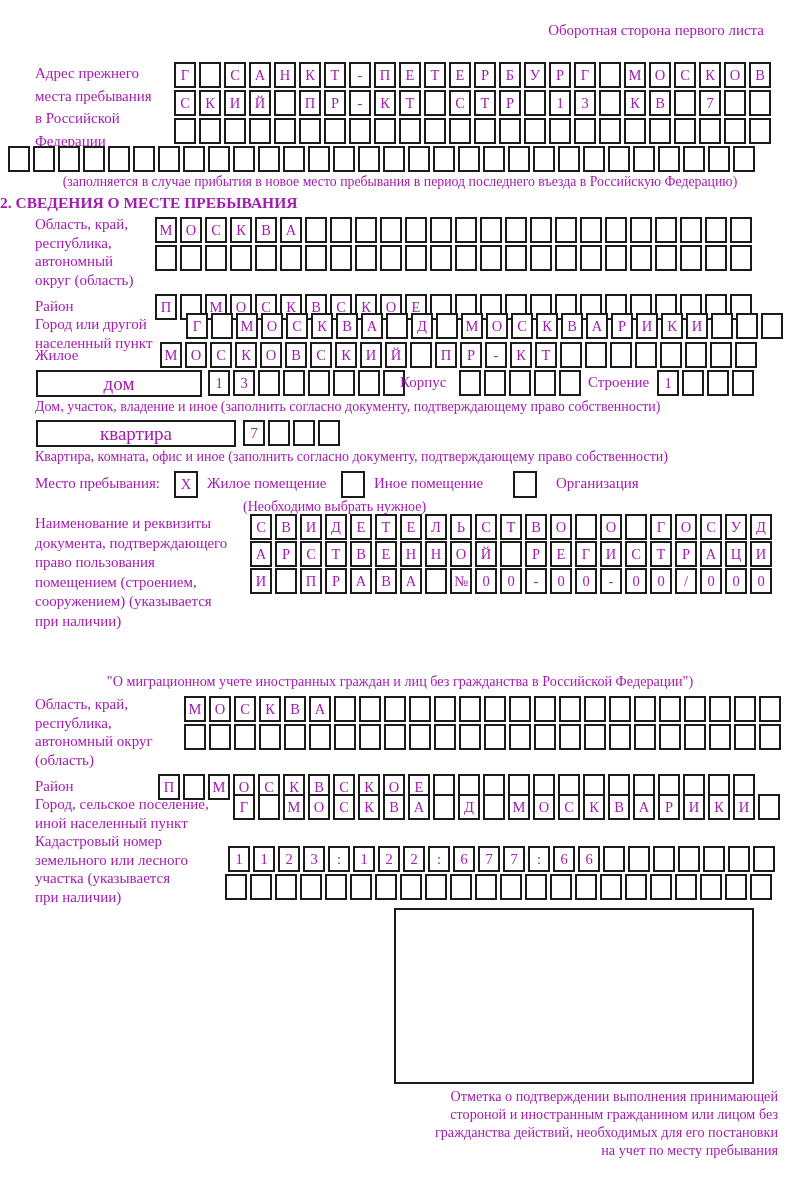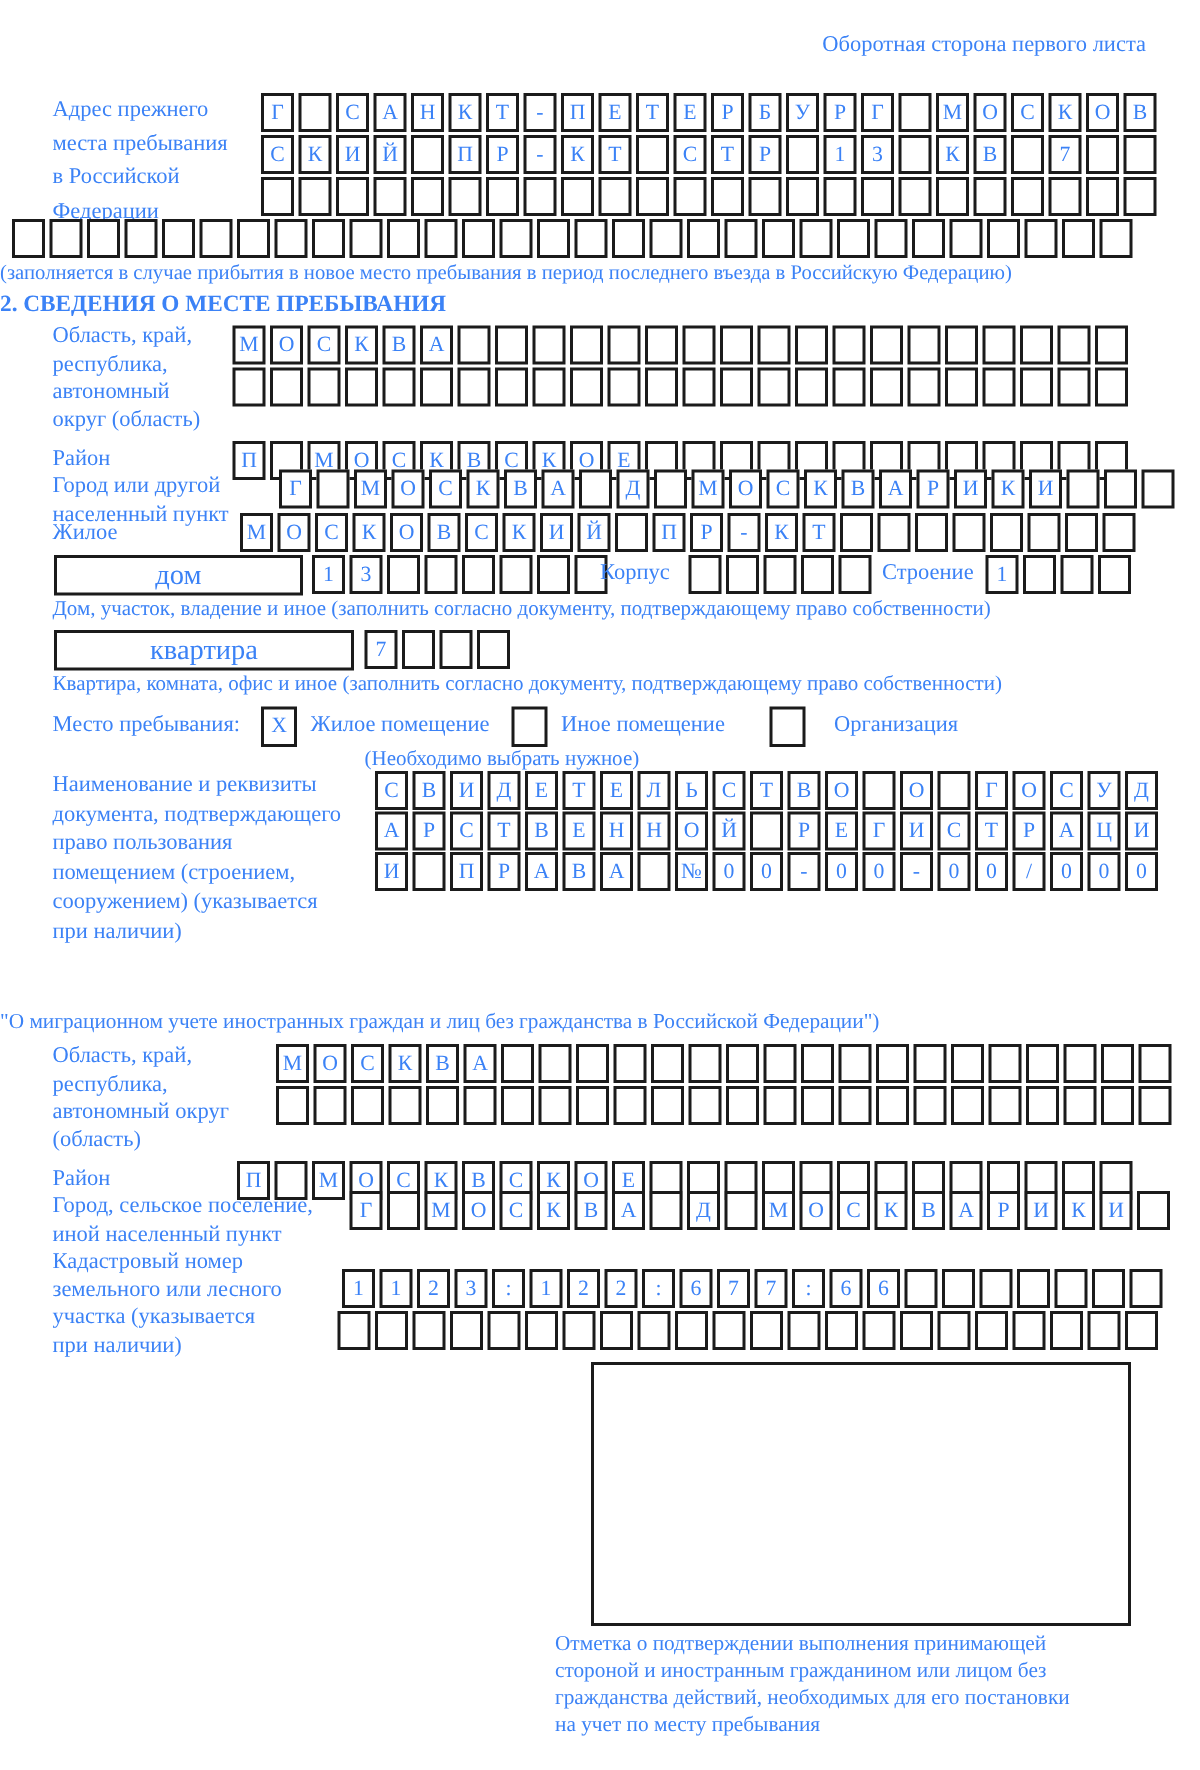--- a/index.html
+++ b/index.html
@@ -1,40 +1,40 @@
 <!DOCTYPE html>
 <html><head>
 <meta charset="utf-8">
 <style>
   html,body{margin:0;padding:0;background:#e8e8e8;}
   .page{
     position:relative;width:800px;height:1180px;margin:0 auto;
-    background:#ffffff;color:#3b82f6;
+    background:#ffffff;color:#a21caf;
     font-family:"Liberation Serif","DejaVu Serif",serif;
     overflow:hidden;
   }
   .abs{position:absolute;}
   .lbl{font-size:15px;line-height:18.5px;white-space:pre-line;}
   .lbl-wide{line-height:22.5px;}
   .boxes{display:flex;gap:3px;}
   .cell{
     flex:0 0 auto;width:22px;height:26px;border:2px solid #1b1b1b;
     box-sizing:border-box;display:flex;align-items:center;justify-content:center;
     font-size:14.5px;background:#fff;
   }
   .chk{width:24px;height:27px;}
   .widebox{
     border:2px solid #1b1b1b;box-sizing:border-box;height:27px;
     display:flex;align-items:center;justify-content:center;font-size:19px;background:#fff;
   }
   .title{font-weight:bold;font-size:15.5px;width:800px;left:0;}
-  .centernote{font-size:13.8px;width:800px;left:0;}
+  .centernote{font-size:13.8px;text-align:center;width:800px;left:0;}
   .capt{font-size:14px;}
   .stamp{border:2px solid #1b1b1b;box-sizing:border-box;background:#fff;}
-  .stampcapt{font-size:14.2px;line-height:18px;text-align:left;white-space:pre-line;}
+  .stampcapt{font-size:14.2px;line-height:18px;text-align:right;white-space:pre-line;}
 </style>
 </head>
 <body>
 
 <div class="page">
 
   <div class="abs" style="top:22px;right:36px;font-size:15px;">Оборотная сторона первого листа</div>
 
   <div class="abs lbl lbl-wide" style="top:62px;left:35px;width:140px;">Адрес прежнего
 места пребывания

